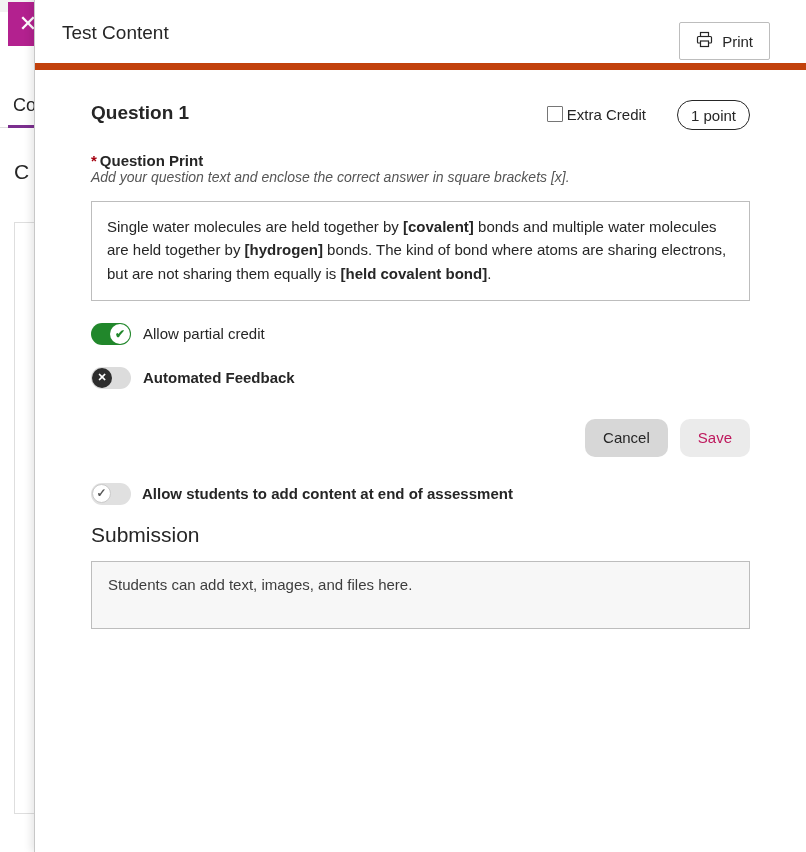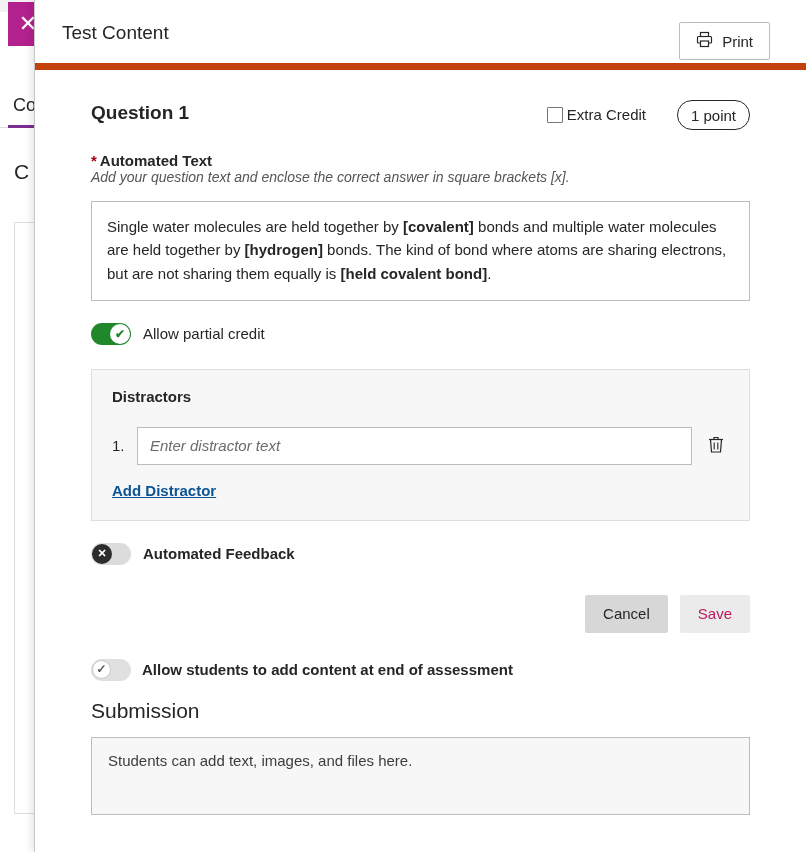--- a/index.html
+++ b/index.html
@@ -115,21 +115,21 @@
     margin-top: 22px;
   }
   .q-title {
     position: absolute;
     left: 0; top: 10px;
     font-size: 19px; font-weight: bold; color: #262626;
   }
   .extra-credit {
     position: absolute;
     right: 104px; top: 14px;
-    display: flex; align-items: flex-end; gap: 4px;
+    display: flex; align-items: flex-start; gap: 4px;
     font-size: 15px; color: #262626;
     cursor: pointer;
   }
   .checkbox {
     width: 16px; height: 16px;
     border: 1px solid #767676;
     background: #fff;
     border-radius: 1px;
   }
   .point-pill {
@@ -242,42 +242,42 @@
 
   
   .actions {
     display: flex; justify-content: flex-end; gap: 12px;
     margin-top: 30px;
   }
   .btn {
     height: 38px; min-width: 68px;
     padding: 0 18px;
     border: none;
-    border-radius: 2px;
+    border-radius: 10px;
     font-size: 15px;
     font-family: "Liberation Sans", sans-serif;
     cursor: pointer;
   }
   .btn-cancel { background: #d7d7d7; color: #262626; }
   .btn-save { background: #ebebeb; color: #be185d; cursor: default; }
 
   .allow-add-row {
     display: flex; align-items: center; gap: 11px;
     margin-top: 26px;
   }
 
   .submission-title {
     font-size: 21px; color: #262626;
     margin-top: 18px;
   }
   .submission-box {
     margin-top: 14px;
     border: 1px solid #bdbdbd;
     background: #f7f7f7;
-    height: 78px;
+    height: 68px;
     padding: 14px 16px;
     font-size: 15px; color: #3d3d3d;
   }
 </style>
 </head>
 <body>
 
 <div id="root">
 
   <div class="bg-layer"></div>
@@ -312,53 +312,35 @@
       <div class="q-row">
         <div class="q-title">Question 1</div>
         <div class="extra-credit">
           <span class="checkbox"></span>
           <span>Extra Credit</span>
         </div>
         <div class="point-pill">1 point</div>
       </div>
 
       <div class="field-label">
-        <span class="req-star">*</span><span>Automated Text</span>
+        <span class="req-star">*</span><span>Question Print</span>
       </div>
       <div class="field-help">Add your question text and enclose the correct answer in square brackets [x].</div>
 
       <div class="q-textbox">
         <span id="q-body"><span>Single water molecules are held together by </span><b>[covalent]</b><span> bonds and multiple water molecules are held together by </span><b>[hydrogen]</b><span> bonds. The kind of bond where atoms are sharing electrons, but are not sharing them equally is </span><b>[held covalent bond]</b><span>.</span></span>
       </div>
 
       <div class="toggle-row">
         <span class="switch">
           <span class="knob">✔</span>
         </span>
         <span class="toggle-label">Allow partial credit</span>
       </div>
 
-      <div class="distractors-card">
-        <div class="distractors-title">Distractors</div>
-        <div class="distractor-row">
-          <span class="distractor-num">1.</span>
-          <input class="distractor-input" type="text" placeholder="Enter distractor text" style="">
-          <span class="trash-btn">
-            <span>
-              <svg width="16" height="18" viewBox="0 0 16 18" aria-hidden="true">
-                <path d="M2.5 4.5h11l-1 12.5h-9z" fill="none" stroke="#262626" stroke-width="1.2"></path>
-                <path d="M1 4.5h14" stroke="#262626" stroke-width="1.2"></path>
-                <path d="M6 4.5V2.5h4v2" fill="none" stroke="#262626" stroke-width="1.2"></path>
-                <path d="M6.2 7.5v7M9.8 7.5v7" stroke="#262626" stroke-width="1.1"></path>
-              </svg>
-            </span>
-          </span>
-        </div>
-        <span class="add-distractor">Add Distractor</span>
-      </div>
 
       <div class="toggle-row">
         <span class="switch off">
           <span class="knob">✕</span>
         </span>
         <span class="toggle-label bold">Automated Feedback</span>
       </div>
 
       <div class="actions">
         <button class="btn btn-cancel">Cancel</button>

